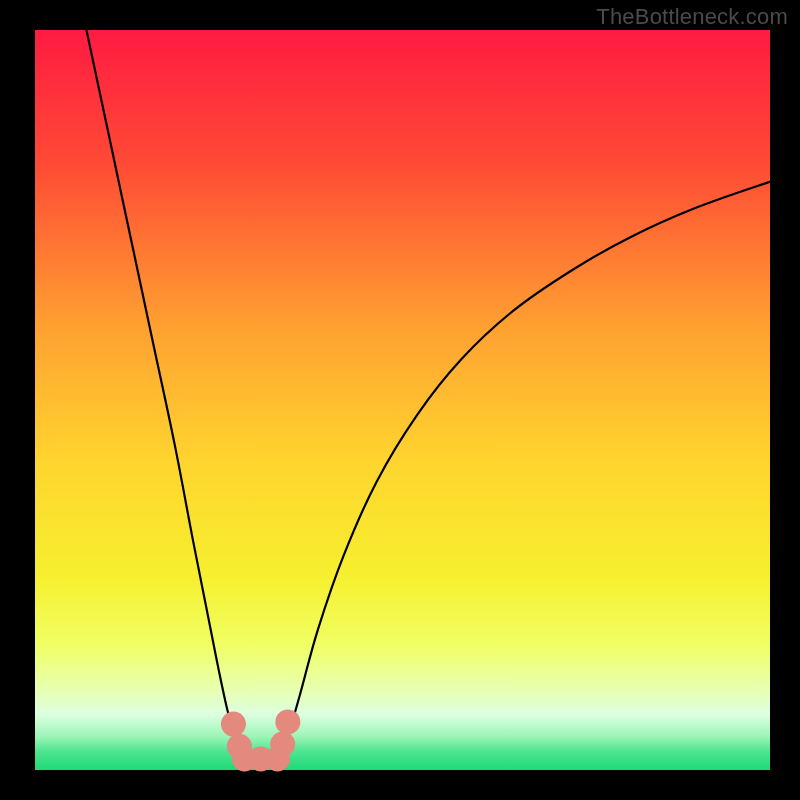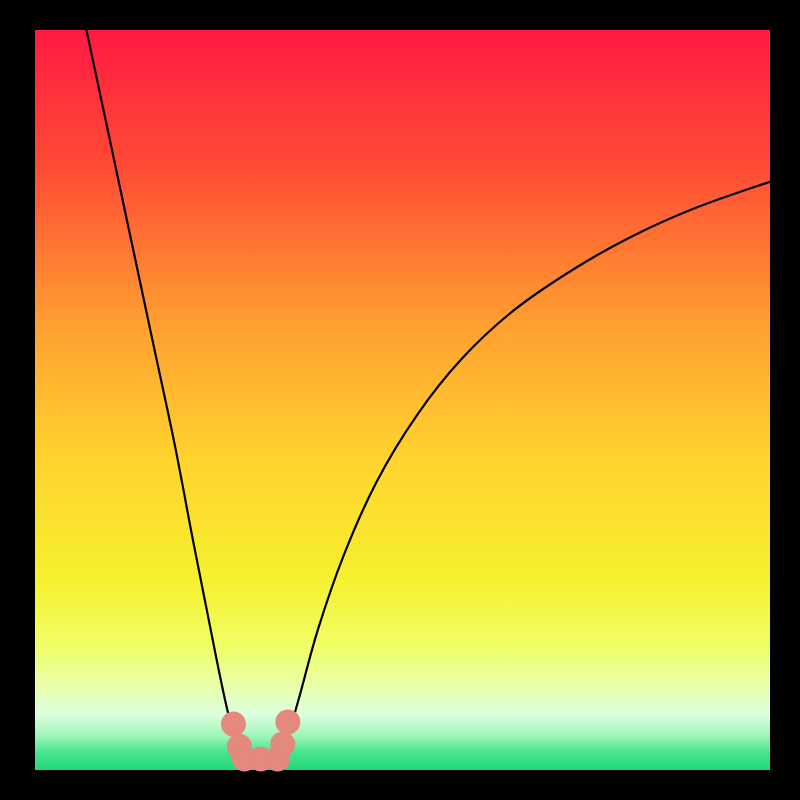--- a/index.html
+++ b/index.html
@@ -27,20 +27,21 @@
     z-index: 10;
   }
   svg {
     display: block;
   }
 </style>
 </head>
 <body>
 
 <div class="frame">
+  <div class="watermark">TheBottleneck.com</div>
 
   <svg id="chart-svg" width="800" height="800" viewBox="0 0 800 800">
     <defs>
       <linearGradient id="bg-grad" x1="0" y1="0" x2="0" y2="1">
           <stop offset="0.00%" stop-color="#ff1b42"></stop>
           <stop offset="18.00%" stop-color="#ff4a35"></stop>
           <stop offset="40.00%" stop-color="#ffa031"></stop>
           <stop offset="58.00%" stop-color="#ffd42e"></stop>
           <stop offset="74.00%" stop-color="#f6f02f"></stop>
           <stop offset="83.00%" stop-color="#f0ff63"></stop>

